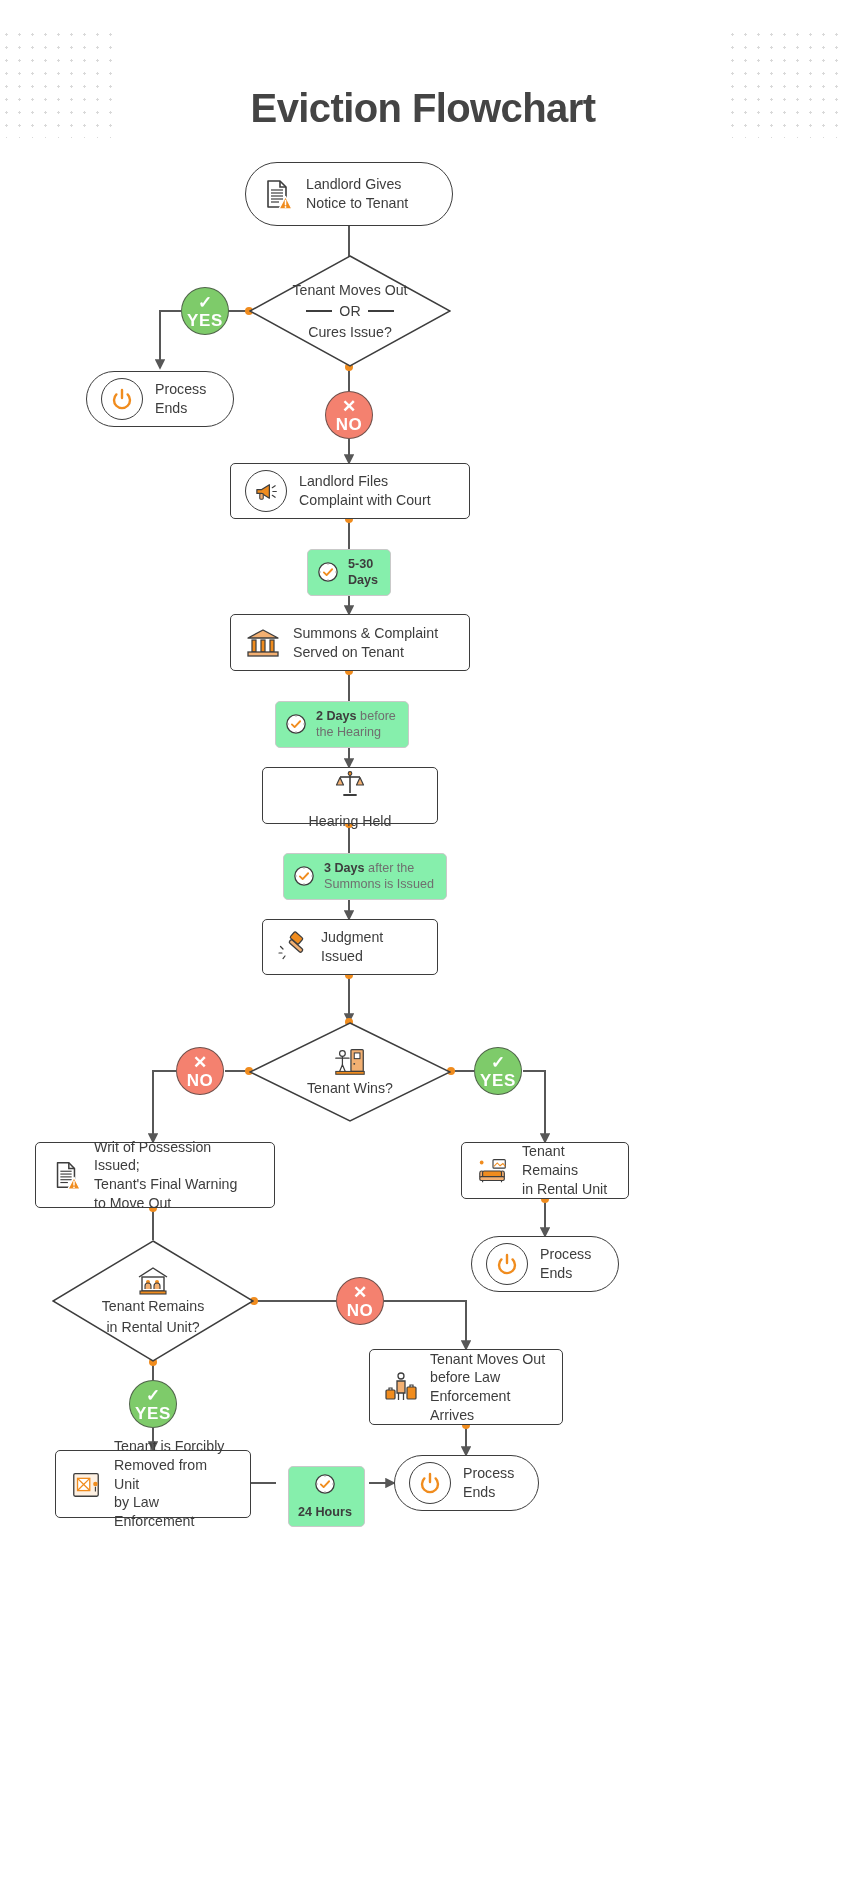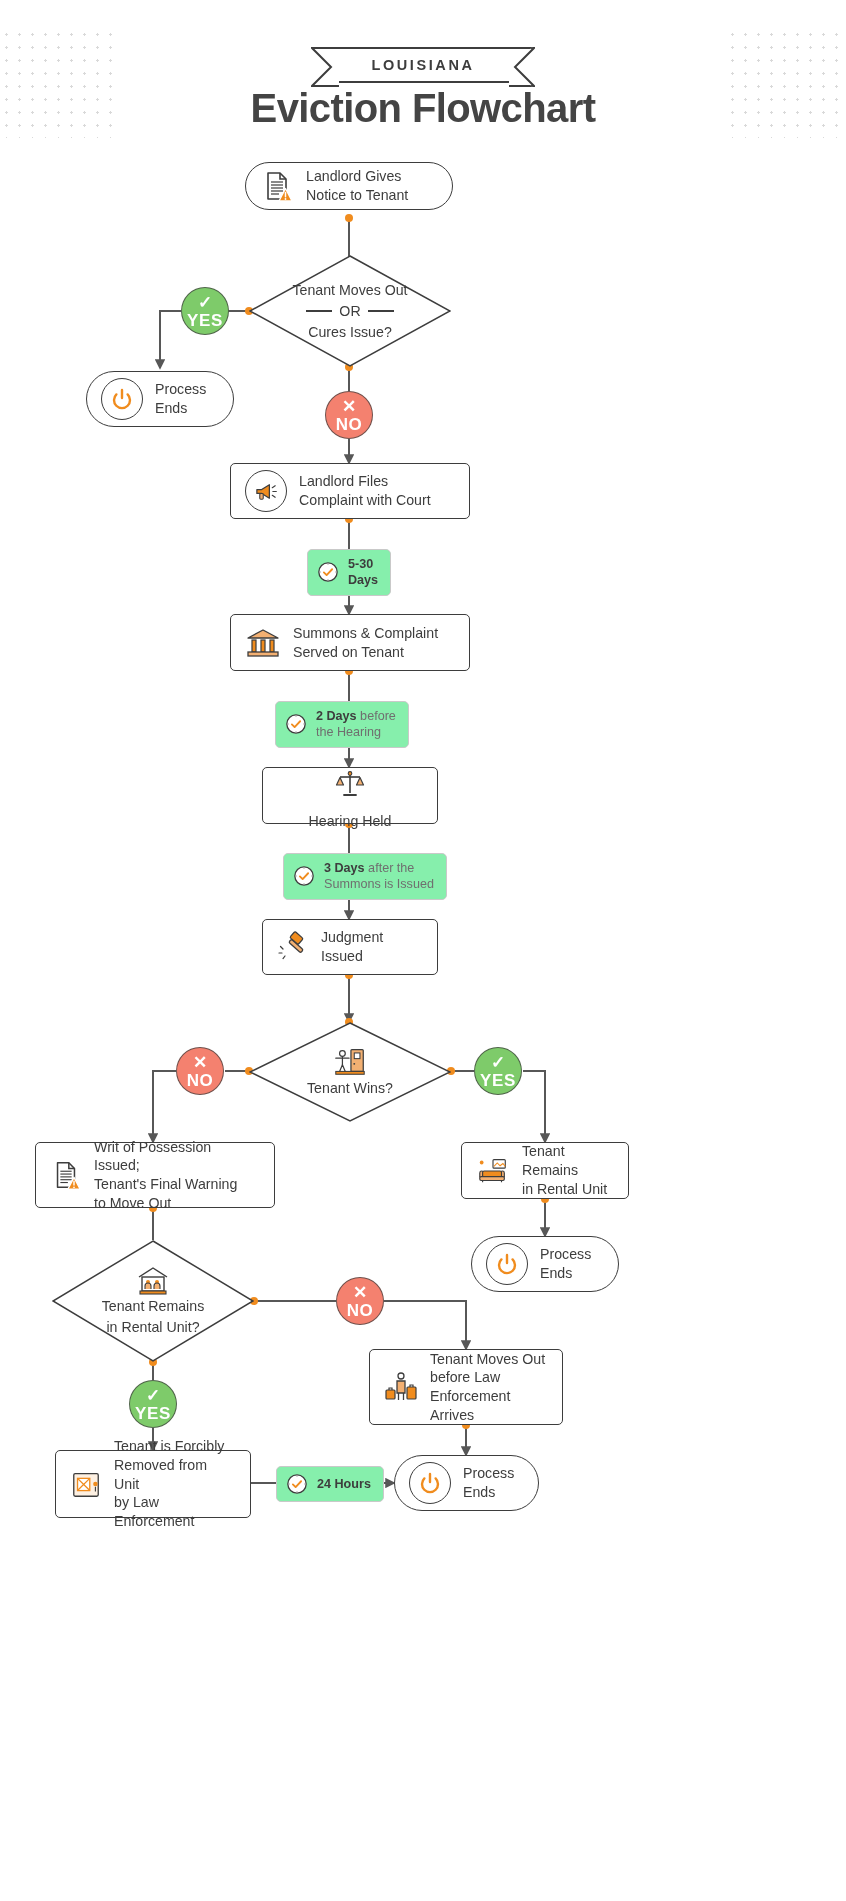--- a/index.html
+++ b/index.html
@@ -121,31 +121,20 @@
   .chip .ct b { color: #3d3d3d; font-weight: bold; }
 </style>
 </head>
 <body>
 
 <div id="root">
 
   <div class="dots left"></div>
   <div class="dots right"></div>
 
-  <div class="ribbon-wrap">
-    <div class="ribbon">
-      <svg class="ribbon-notch l" viewBox="0 0 26 40">
-        <path d="M26 1 L1 1 L20 20 L1 39 L26 39" fill="#fff" stroke="#3d3d3d" stroke-width="2" stroke-linejoin="miter"></path>
-      </svg>
-      <svg class="ribbon-notch r" viewBox="0 0 26 40">
-        <path d="M0 1 L25 1 L6 20 L25 39 L0 39" fill="#fff" stroke="#3d3d3d" stroke-width="2" stroke-linejoin="miter"></path>
-      </svg>
-      <span>LOUISIANA</span>
-    </div>
-  </div>
   <div class="title">Eviction Flowchart</div>
 
   <svg id="wires">
     <defs>
       <marker id="ar" viewBox="0 0 10 10" refX="8.4" refY="5" markerWidth="5.2" markerHeight="5.2" orient="auto-start-reverse">
         <path d="M0 0 L10 5 L0 10 z" fill="#575757"></path>
       </marker>
     </defs>
     <g fill="none" stroke="#575757" stroke-width="2">
 
@@ -204,21 +193,21 @@
       <circle cx="249" cy="1071" r="4"></circle>
       <circle cx="451" cy="1071" r="4"></circle>
       <circle cx="545" cy="1199" r="4"></circle>
       <circle cx="153" cy="1208" r="4"></circle>
       <circle cx="254" cy="1301" r="4"></circle>
       <circle cx="153" cy="1362" r="4"></circle>
       <circle cx="466" cy="1425" r="4"></circle>
     </g>
   </svg>
 
-  <div class="node pill" style="left:245px; top:162px; width:208px; height:48px;">
+  <div class="node pill" style="left:245px; top:162px; width:208px; height:64px;">
     <span class="ico">
       <svg width="34" height="34" viewBox="0 0 34 34">
         <path d="M8 4 h12 l6 6 v20 h-18 z" fill="#fff" stroke="#3d3d3d" stroke-width="1.6" stroke-linejoin="round"></path>
         <path d="M20 4 v6 h6" fill="none" stroke="#3d3d3d" stroke-width="1.6"></path>
         <g stroke="#3d3d3d" stroke-width="1.2">
           <path d="M11 13 h12"></path>
             <path d="M11 16 h12"></path>
             <path d="M11 19 h12"></path>
             <path d="M11 22 h12"></path>
             <path d="M11 25 h8"></path>
@@ -551,21 +540,21 @@
         <path d="M27 20 v5" stroke="#3d3d3d" stroke-width="1.2"></path>
       </svg>
     </span>
     <div class="node-text">
       <div>Tenant is Forcibly</div>
       <div>Removed from Unit</div>
       <div>by Law Enforcement</div>
     </div>
   </div>
 
-  <div class="chip" style="left:276px; top:1466px;">
+  <div class="chip" style="left:288px; top:1466px;flex-direction:column;">
     <span class="ico">
       <svg width="22" height="22" viewBox="0 0 24 24">
         <circle cx="12" cy="12" r="10" fill="#fff" stroke="#3d3d3d" stroke-width="1.4"></circle>
         <path d="M7.5 12.4 l3 3 l6 -6.4" fill="none" stroke="#f08c1e" stroke-width="2" stroke-linecap="round" stroke-linejoin="round"></path>
         <g stroke="#9a9a9a" stroke-width="1">
             <path d="M12 2.6 v1.6"></path>
             <path d="M12 19.8 v1.6"></path>
             <path d="M2.6 12 h1.6"></path>
             <path d="M19.8 12 h1.6"></path>
           </g>

